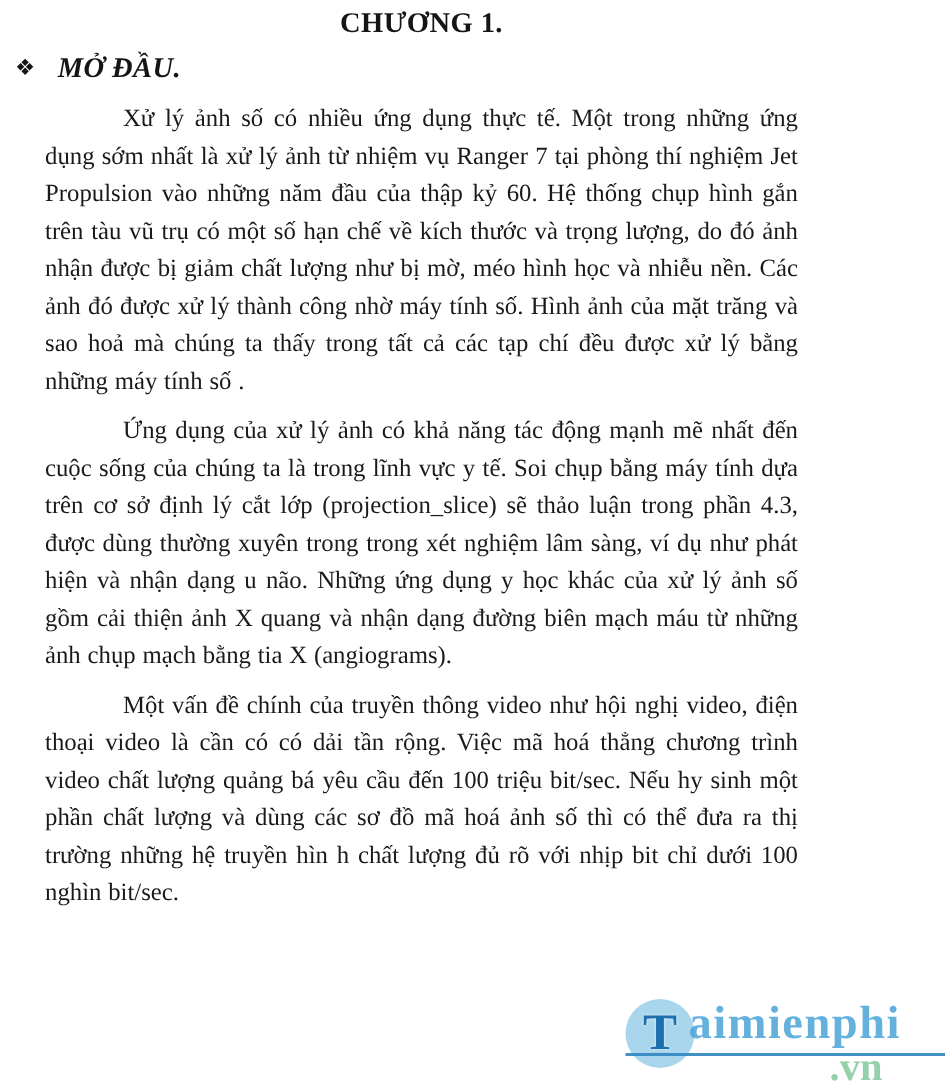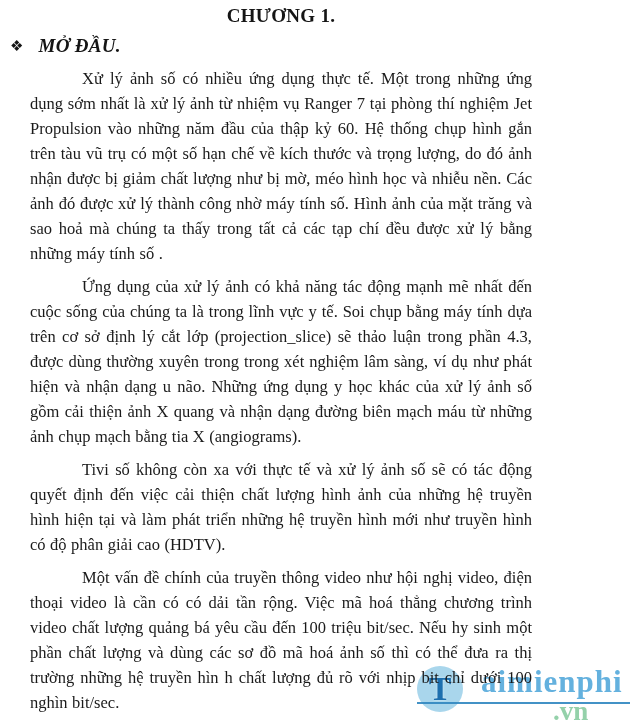--- a/index.html
+++ b/index.html
@@ -81,21 +81,21 @@
   .wm-circle .wm-letter {
     font-family: "Liberation Serif", "DejaVu Serif", serif;
     font-weight: bold;
     font-size: 34px;
     color: #1d6fae;
     line-height: 1;
     text-shadow: 0 0 2px #e8f4fb;
   }
   .wm-brand {
     position: absolute;
-    left: 481px; top: 664px;
+    left: 459px; top: 664px;
     font-family: "Liberation Serif", "DejaVu Serif", serif;
     font-weight: bold;
     font-size: 31px;
     letter-spacing: 1px;
     color: #4aa4d9;
     opacity: 0.85;
     white-space: nowrap;
   }
   .wm-line {
     position: absolute;
@@ -133,17 +133,16 @@
   </h1>
 
   <div class="section-heading">
     <span class="bullet">❖</span>
     <span class="section-label">MỞ ĐẦU.</span>
   </div>
 
   <div class="body-text">
     <p>Xử lý ảnh số có nhiều ứng dụng thực tế. Một trong những ứng dụng sớm nhất là xử lý ảnh từ nhiệm vụ Ranger 7 tại phòng thí nghiệm Jet Propulsion vào những năm đầu của thập kỷ 60. Hệ thống chụp hình gắn trên tàu vũ trụ có một số hạn chế về kích thước và trọng lượng, do đó ảnh nhận được bị giảm chất lượng như bị mờ, méo hình học và nhiễu nền. Các ảnh đó được xử lý thành công nhờ máy tính số. Hình ảnh của mặt trăng và sao hoả mà chúng ta thấy trong tất cả các tạp chí đều được xử lý bằng những máy tính số .</p>
     <p>Ứng dụng của xử lý ảnh có khả năng tác động mạnh mẽ nhất đến cuộc sống của chúng ta là trong lĩnh vực y tế. Soi chụp bằng máy tính dựa trên cơ sở định lý cắt lớp (projection_slice) sẽ thảo luận trong phần 4.3, được dùng thường xuyên trong trong xét nghiệm lâm sàng, ví dụ như phát hiện và nhận dạng u não. Những ứng dụng y học khác của xử lý ảnh số gồm cải thiện ảnh X quang và nhận dạng đường biên mạch máu từ những ảnh chụp mạch bằng tia X (angiograms).</p>
-    <p>Tivi số không còn xa với thực tế và xử lý ảnh số sẽ có tác động quyết định đến việc cải thiện chất lượng hình ảnh của những hệ truyền hình hiện tại và làm phát triển những hệ truyền hình mới như truyền hình có độ phân giải cao (HDTV).</p>
     <p>Một vấn đề chính của truyền thông video như hội nghị video, điện thoại video là cần có có dải tần rộng. Việc mã hoá thẳng chương trình video chất lượng quảng bá yêu cầu đến 100 triệu bit/sec. Nếu hy sinh một phần chất lượng và dùng các sơ đồ mã hoá ảnh số thì có thể đưa ra thị trường những hệ truyền hìn h chất lượng đủ rõ với nhịp bit chỉ dưới 100 nghìn bit/sec.</p>
   </div>
 
 </div>
 
 </body></html>

